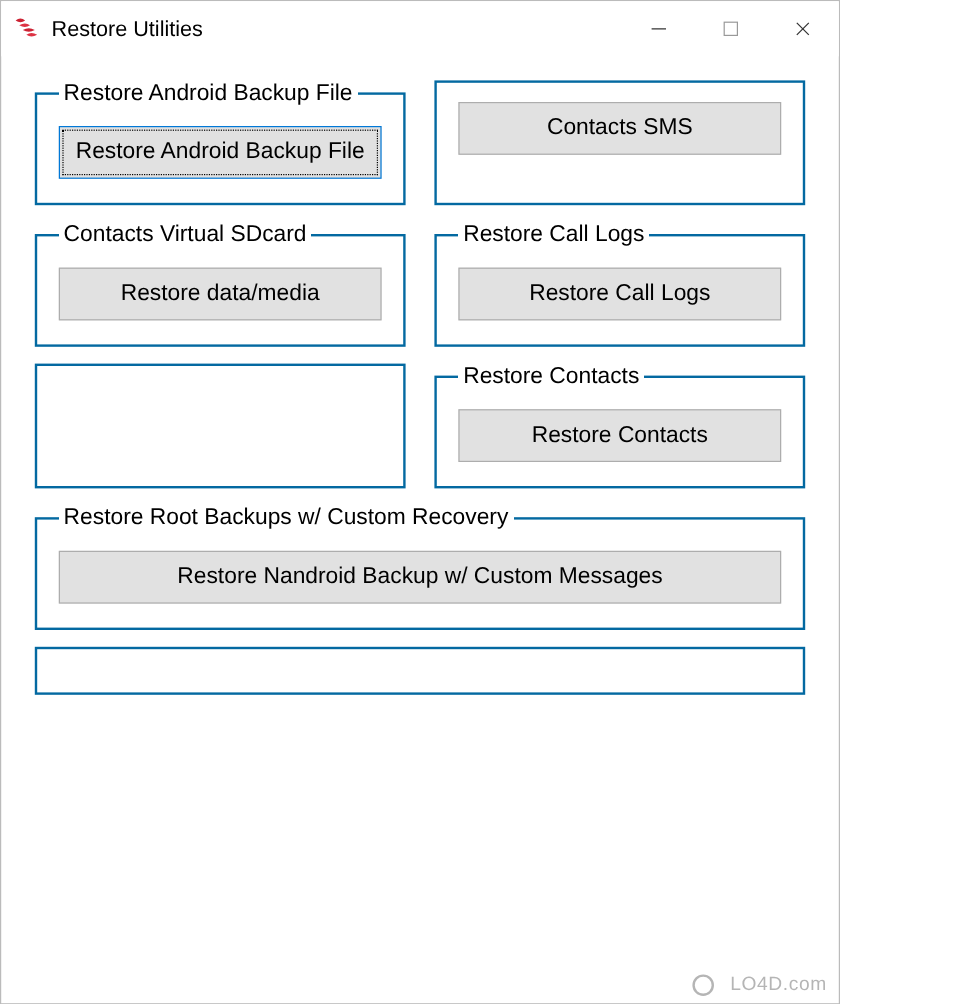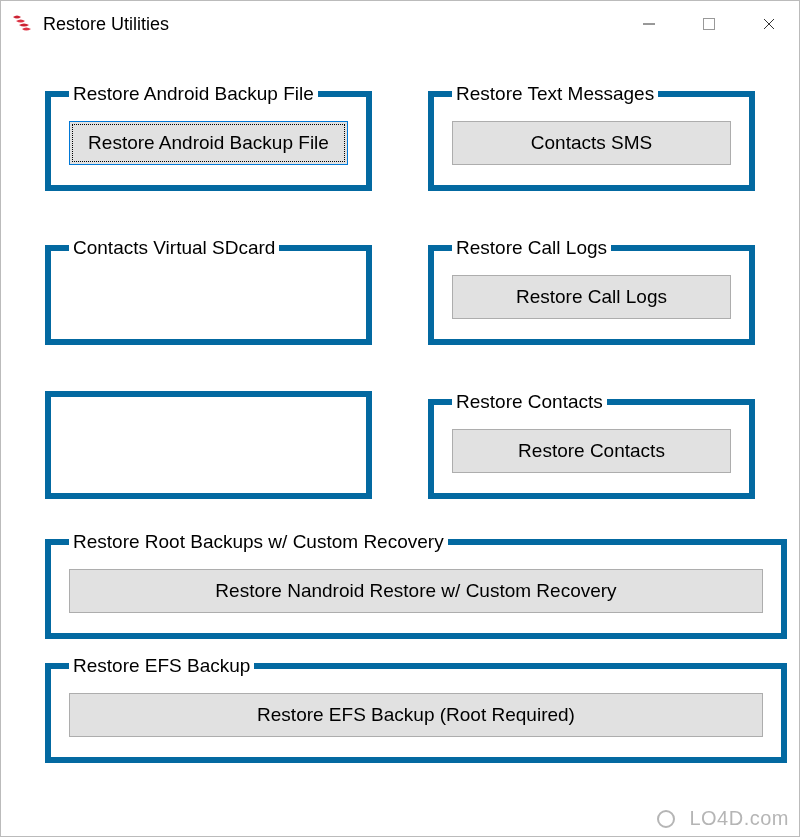--- a/index.html
+++ b/index.html
@@ -6,21 +6,21 @@
     body {
       margin: 0;
       padding: 0;
       font-family: "Segoe UI", Tahoma, sans-serif;
       background: #fff;
       width: 800px;
       height: 837px;
       overflow: hidden;
     }
     .window {
-      width: 800px;
+      width: 700px;
       height: 837px;
       background: #fff;
       border: 1px solid #bbb;
       position: relative;
     }
     .title-bar {
       height: 46px;
       display: flex;
       align-items: center;
       padding: 0 0 0 10px;
@@ -52,22 +52,22 @@
     }
     .client {
       padding: 20px 28px;
     }
     .row {
       display: flex;
       gap: 24px;
       margin-bottom: 14px;
     }
     fieldset.group {
-      border: 6px solid #0369a1;
-      margin: 16px;
+      border: 2px solid #0369a1;
+      margin: 0;
       padding: 16px 18px 20px 18px;
       flex: 1;
       min-width: 0;
     }
     fieldset.group legend {
       font-size: 19px;
       color: #000;
       padding: 0 4px;
       font-weight: 400;
     }
@@ -91,21 +91,21 @@
     .full-row {
       margin-bottom: 14px;
     }
     .full-row fieldset.group {
       width: 100%;
     }
     .watermark {
       position: absolute;
       bottom: 6px;
       right: 10px;
-      font-size: 20px;
+      font-size: 16px;
       color: rgba(120,120,120,0.55);
       letter-spacing: 0.5px;
       display: flex;
       align-items: center;
       gap: 14px;
     }
     .watermark .globe {
       width: 18px;
       height: 18px;
       border: 2px solid rgba(120,120,120,0.55);
@@ -157,55 +157,53 @@
   </div>
 
   <div class="client">
 
     <div class="row">
       <fieldset class="group">
         <legend>Restore Android Backup File</legend>
         <button class="btn focused">Restore Android Backup File</button>
       </fieldset>
       <fieldset class="group">
-        <legend>Restore Text Messages</legend>
         <button class="btn">Contacts SMS</button>
       </fieldset>
     </div>
 
     <div class="row">
       <fieldset class="group">
         <legend>Contacts Virtual SDcard</legend>
+        <button class="btn">Restore data/media</button>
       </fieldset>
       <fieldset class="group">
         <legend>Restore Call Logs</legend>
         <button class="btn">Restore Call Logs</button>
       </fieldset>
     </div>
 
     <div class="row">
       <fieldset class="group">
       </fieldset>
       <fieldset class="group">
         <legend>Restore Contacts</legend>
         <button class="btn">Restore Contacts</button>
       </fieldset>
     </div>
 
     <div class="full-row">
       <fieldset class="group">
         <legend>Restore Root Backups w/ Custom Recovery</legend>
-        <button class="btn">Restore Nandroid Restore w/ Custom Recovery</button>
+        <button class="btn">Restore Nandroid Backup w/ Custom Messages</button>
       </fieldset>
     </div>
 
     <div class="full-row">
       <fieldset class="group">
-        <legend>Restore EFS Backup</legend>
-        <button class="btn">Restore EFS Backup (Root Required)</button>
       </fieldset>
     </div>
 
   </div>
 
   <div class="watermark">
     <span class="globe"></span>
     <span>LO4D.com</span>
   </div>
 

